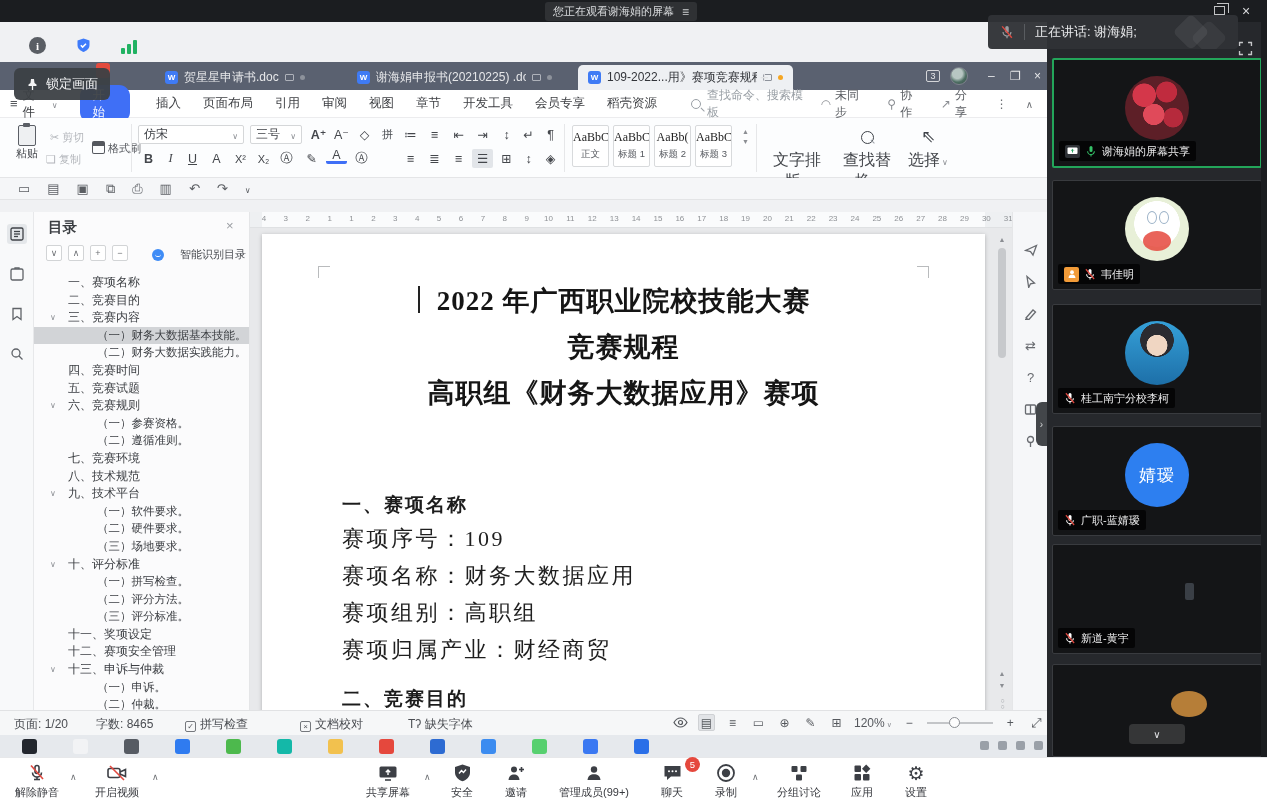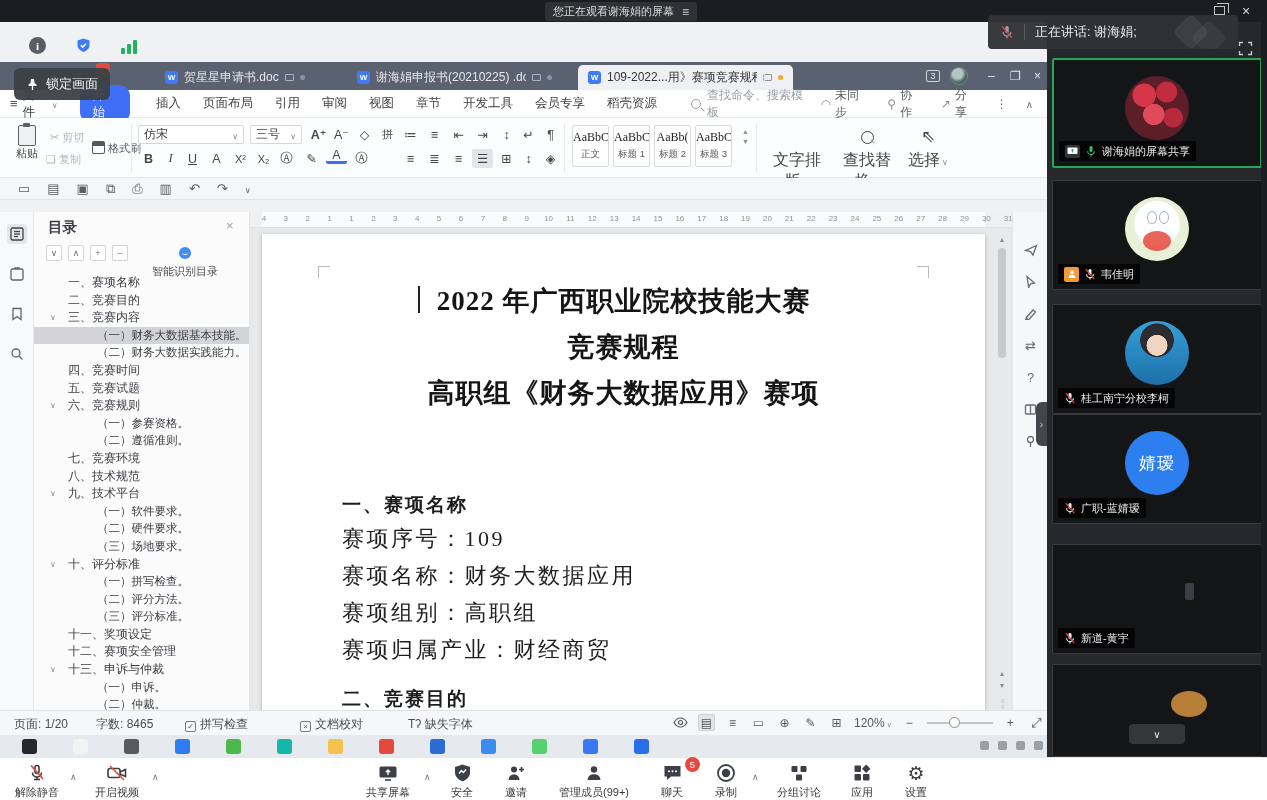--- a/index.html
+++ b/index.html
@@ -150,21 +150,21 @@
   .lr-ic svg{stroke:#5f6368;fill:none;stroke-width:1.3;}
   .lr-ic.sel svg{stroke:#3f4348;}
 
   #tocpanel{left:34px;top:0;width:216px;height:510px;background:#fbfbfc;border-right:1px solid #e4e5e7;overflow:hidden;}
   #toc-title{left:14px;top:6px;font-size:14.5px;font-weight:bold;color:#3a3d41;}
   #toc-close{left:192px;top:6px;color:#9b9ea3;font-size:13px;cursor:pointer;}
   #toc-close::before{content:"\00d7";}
   #toc-ctrls{left:12px;top:33px;display:flex;gap:6px;}
   .tctl{width:16px;height:16px;border:1px solid #d2d4d6;border-radius:2px;background:#fff;color:#6d7074;
     font-size:9px;display:flex;align-items:center;justify-content:center;cursor:pointer;}
-  #toc-smart{left:118px;top:35px;display:flex;align-items:center;gap:5px;font-size:11px;color:#4a4d52;cursor:pointer;flex-direction:column;}
+  #toc-smart{left:118px;top:35px;display:flex;align-items:center;gap:16px;font-size:11px;color:#4a4d52;cursor:pointer;}
   #toc-smart .dot{width:12px;height:12px;border-radius:50%;background:#3f8cf6;position:relative;}
   #toc-smart .dot::after{content:"";position:absolute;left:3px;top:4px;width:6px;height:3px;border-bottom:1.4px solid #fff;border-radius:0 0 4px 4px;}
   #toclist{left:0;top:62px;width:216px;bottom:0;}
   .tocrow{position:relative;height:17.6px;line-height:17.6px;font-size:12px;color:#3a3d41;white-space:nowrap;cursor:pointer;}
   .tocrow.l1{padding-left:34px;}
   .tocrow.l2{padding-left:63px;font-size:11.5px;}
   .tocrow.chev::before{content:"\2228";position:absolute;left:16px;top:0;font-size:8px;color:#8b8e93;}
   .tocrow.active{background:#d2d4d7;}
 
   #docarea{left:250px;top:0;width:762px;height:510px;}
@@ -895,21 +895,21 @@
       <div class="namebar">
         <svg width="12" height="13" viewBox="0 0 16 17">
             <rect x="6" y="1" width="4" height="8" rx="2" fill="#fff"></rect>
             <path d="M3.5 8a4.5 4.5 0 0 0 9 0" stroke="#fff" fill="none" stroke-width="1.4"></path>
             <line x1="8" y1="12.5" x2="8" y2="15" stroke="#fff" stroke-width="1.4"></line>
             <line x1="2.5" y1="1.5" x2="13.5" y2="14.5" stroke="#e0483f" stroke-width="1.6"></line>
           </svg>
         <span>桂工南宁分校李柯</span>
       </div>
     </div>
-    <div class="abs tile" style="top:392px">
+    <div class="abs tile" style="top:404px">
       <span class="avatar av-text">婧瑷</span>
       <div class="namebar">
         <svg width="12" height="13" viewBox="0 0 16 17">
             <rect x="6" y="1" width="4" height="8" rx="2" fill="#fff"></rect>
             <path d="M3.5 8a4.5 4.5 0 0 0 9 0" stroke="#fff" fill="none" stroke-width="1.4"></path>
             <line x1="8" y1="12.5" x2="8" y2="15" stroke="#fff" stroke-width="1.4"></line>
             <line x1="2.5" y1="1.5" x2="13.5" y2="14.5" stroke="#e0483f" stroke-width="1.6"></line>
           </svg>
         <span>广职-蓝婧瑷</span>
       </div>

